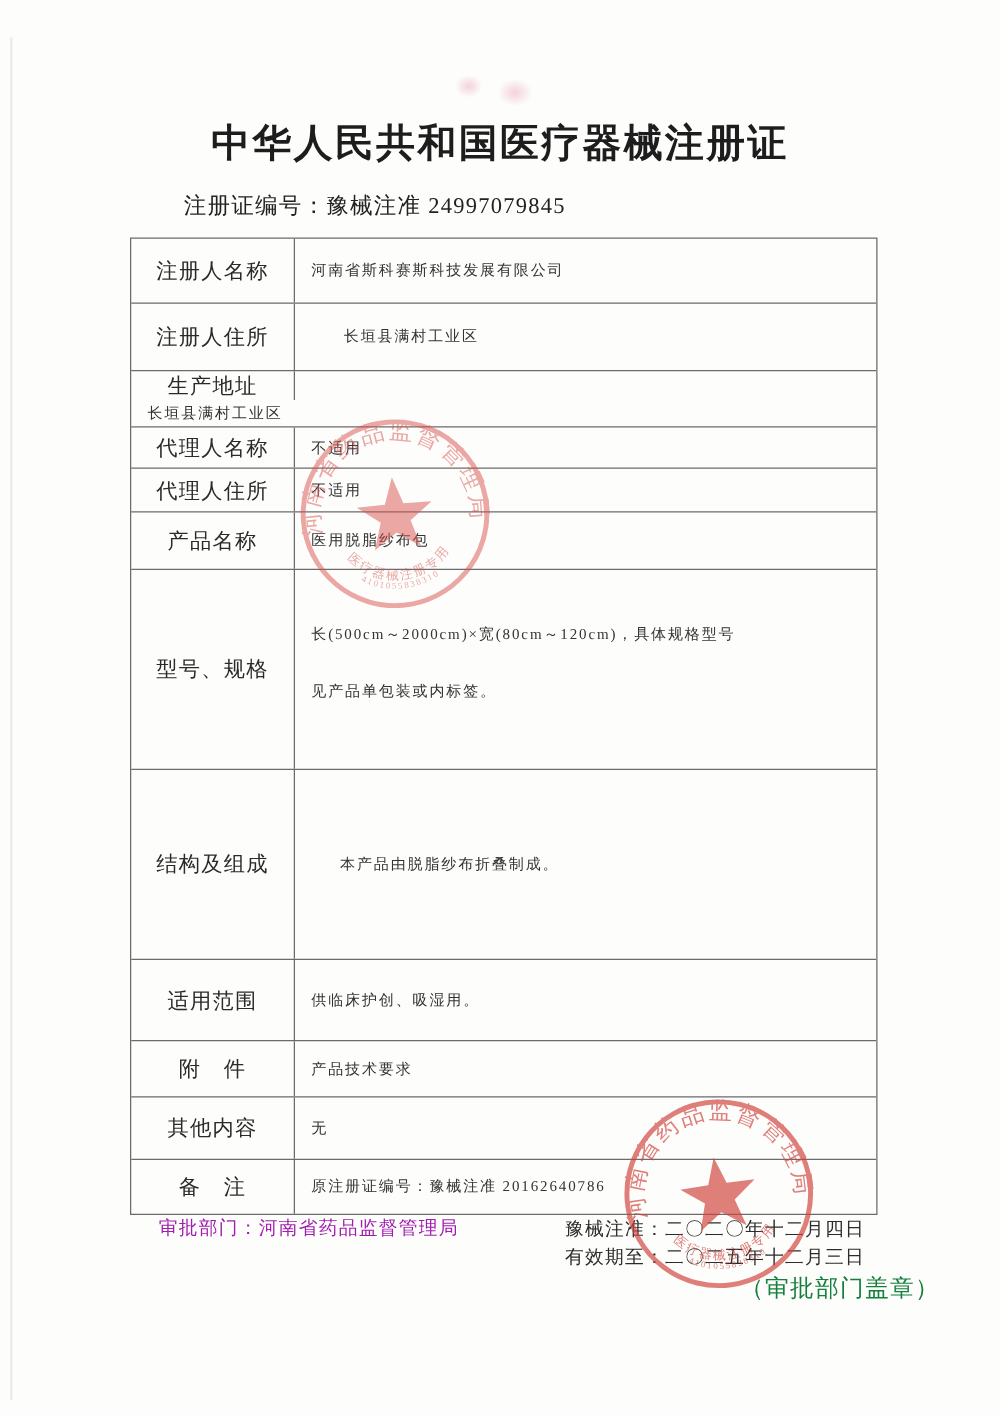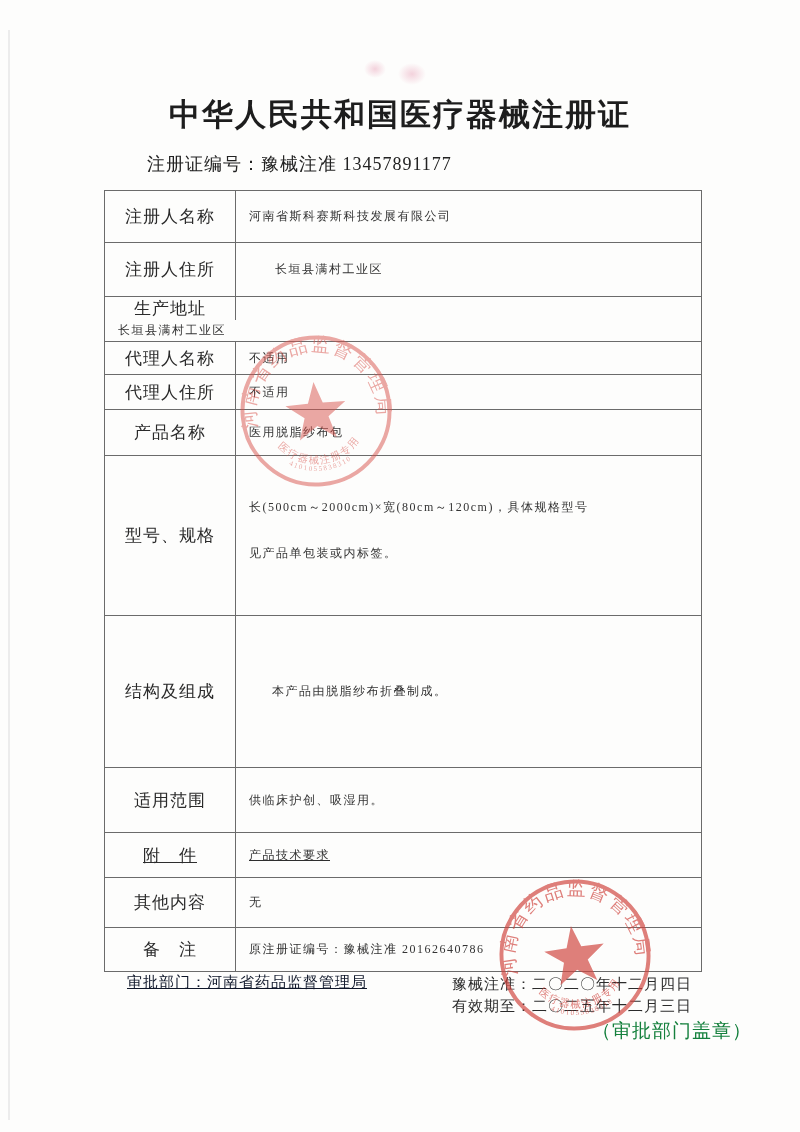--- a/index.html
+++ b/index.html
@@ -17,24 +17,24 @@
     border:1px solid #6b6b6b;box-sizing:border-box;display:flex;flex-direction:column;}
   .row{display:flex;border-bottom:1px solid #6b6b6b;box-sizing:border-box;}
   .row:last-child{border-bottom:none;}
   .cell-label{width:131px;border-right:1px solid #6b6b6b;box-sizing:border-box;
     display:flex;align-items:center;justify-content:center;text-align:center;
     font-size:17px;letter-spacing:1px;color:#2a2a2a;}
   .cell-value{flex:1;display:flex;align-items:center;box-sizing:border-box;
     padding:0 6px 0 13px;font-size:12px;letter-spacing:1.5px;color:#333;white-space:pre-line;}
   .r1{height:52px;} .r2{height:54px;gap:26px;} .r3{height:45px;flex-direction:column;} .r4{height:33px;}
   .r5{height:35px;} .r6{height:46px;} .r7{height:160px;} .r8{height:152px;gap:23px;}
-  .r9{height:65px;} .r10{height:45px;text-decoration:underline;} .r11{height:50px;} .r12{height:43px;}
+  .r9{height:65px;} .r10{height:45px;} .r11{height:50px;} .r12{height:43px;}
   .r7 .cell-value{align-items:flex-start;padding-top:28px;line-height:46px;}
 
-  .footer-dept{position:absolute;left:127px;top:973px;font-size:15px;letter-spacing:1px;color:#0f172a;text-decoration:underline;}
+  .footer-dept{position:absolute;left:127px;top:973px;font-size:15px;letter-spacing:1px;color:#a21caf;}
   .footer-dates{position:absolute;left:452px;top:973px;font-size:15px;line-height:22px;letter-spacing:1px;color:#2b2b2b;}
   .footer-seal-note{position:absolute;left:592px;top:1018px;font-size:19px;letter-spacing:1px;color:#15803d;}
 
   .stamp{position:absolute;pointer-events:none;}
   .stamp svg{display:block;width:100%;height:100%;}
   .stamp-mid{left:237px;top:332px;width:158px;height:158px;color:#d8534c;opacity:0.5;transform:rotate(-5deg);}
   .stamp-bottom{left:496px;top:876px;width:158px;height:158px;color:#d0443e;opacity:0.68;transform:rotate(-8deg);}
   .stamp text{fill:currentColor;font-family:"Liberation Serif","DejaVu Serif",serif;}
 
   .smudge{position:absolute;border-radius:50%;background:radial-gradient(closest-side,rgba(225,130,160,0.35),rgba(225,130,160,0));}
@@ -44,21 +44,21 @@
 </head>
 <body>
 
 <div class="page">
   <div class="page-edge"></div>
   <div class="smudge smudge-a"></div>
   <div class="smudge smudge-b"></div>
 
   <div class="doc-title">中华人民共和国医疗器械注册证</div>
 
-  <div class="cert-line"><span>注册证编号：</span><span class="num">豫械注准 13457891177</span></div>
+  <div class="cert-line"><span>注册证编号：</span><span class="num">豫械注准 24997079845</span></div>
 
   <div class="cert-table">
     <div class="row r1">
       <div class="cell-label">注册人名称</div>
       <div class="cell-value">河南省斯科赛斯科技发展有限公司</div>
     </div>
     <div class="row r2">
       <div class="cell-label">注册人住所</div>
       <div class="cell-value">长垣县满村工业区</div>
     </div>

